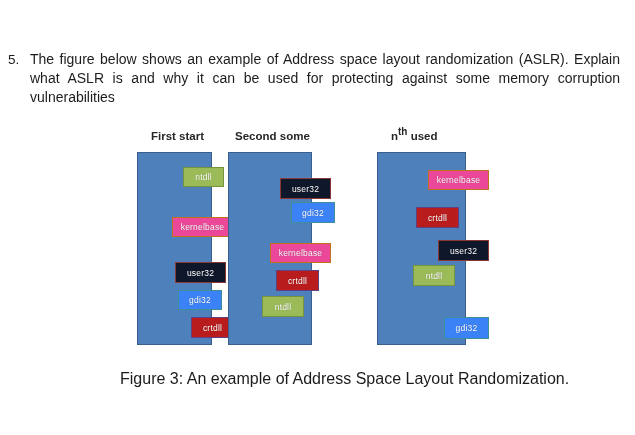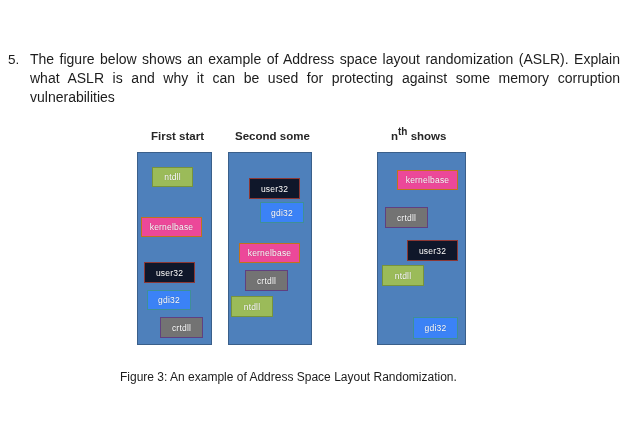--- a/index.html
+++ b/index.html
@@ -78,34 +78,35 @@
     border-style: solid;
     display: flex;
     align-items: center;
     justify-content: center;
     color: #ffffff;
     font-family: "Liberation Sans", sans-serif;
     font-size: 8.5px;
     letter-spacing: 0.2px;
     text-shadow: 0 0 1px rgba(0,0,0,0.35);
     overflow: hidden;
+    margin-left: 31px;
   }
   .c-green  { background: #9bbb59; border-color: #77933c; }
   .c-orange { background: #ec4899; border-color: #c0721c; }
   .c-red    { background: #0f172a; border-color: #8c3733; }
   .c-teal   { background: #3b82f6; border-color: #3f8f97; }
-  .c-purple { background: #737373; border-color: #604080; justify-content: center; }
+  .c-purple { background: #b91c1c; border-color: #604080; justify-content: center; }
 
   
   #caption {
     position: absolute;
     left: 120px;
     top: 370px;
     font-family: "Liberation Sans", sans-serif;
-    font-size: 12px;
+    font-size: 16px;
     color: #1c1c1c;
     white-space: nowrap;
   }
 </style>
 </head>
 <body>
 
 <div id="question">
   <div id="question-number">5.</div>
   <div id="question-text">The figure below shows an example of Address space layout randomization (ASLR). Explain what ASLR is and why it can be used for protecting against some memory corruption vulnerabilities</div>
@@ -144,21 +145,21 @@
         <span>kernelbase</span>
       </div>
     <div class="block c-purple" style="left:16px; top:117px; width:43px; height:21px;">
         <span>crtdll</span>
       </div>
     <div class="block c-green" style="left:2px;  top:143px; width:42px; height:21px;">
         <span>ntdll</span>
       </div>
   </div>
 
-  <div class="col-header" style="left:391px; top:130px;"><span>n</span><sup>th</sup><span> shows</span></div>
+  <div class="col-header" style="left:391px; top:130px;"><span>n</span><sup>th</sup><span> used</span></div>
   <div class="panel" style="left:377px; top:152px; width:89px; height:193px;">
     <div class="block c-orange" style="left:19px; top:17px;  width:61px; height:20px;">
         <span>kernelbase</span>
       </div>
     <div class="block c-purple" style="left:7px;  top:54px;  width:43px; height:21px;">
         <span>crtdll</span>
       </div>
     <div class="block c-red" style="left:29px; top:87px;  width:51px; height:21px;">
         <span>user32</span>
       </div>

